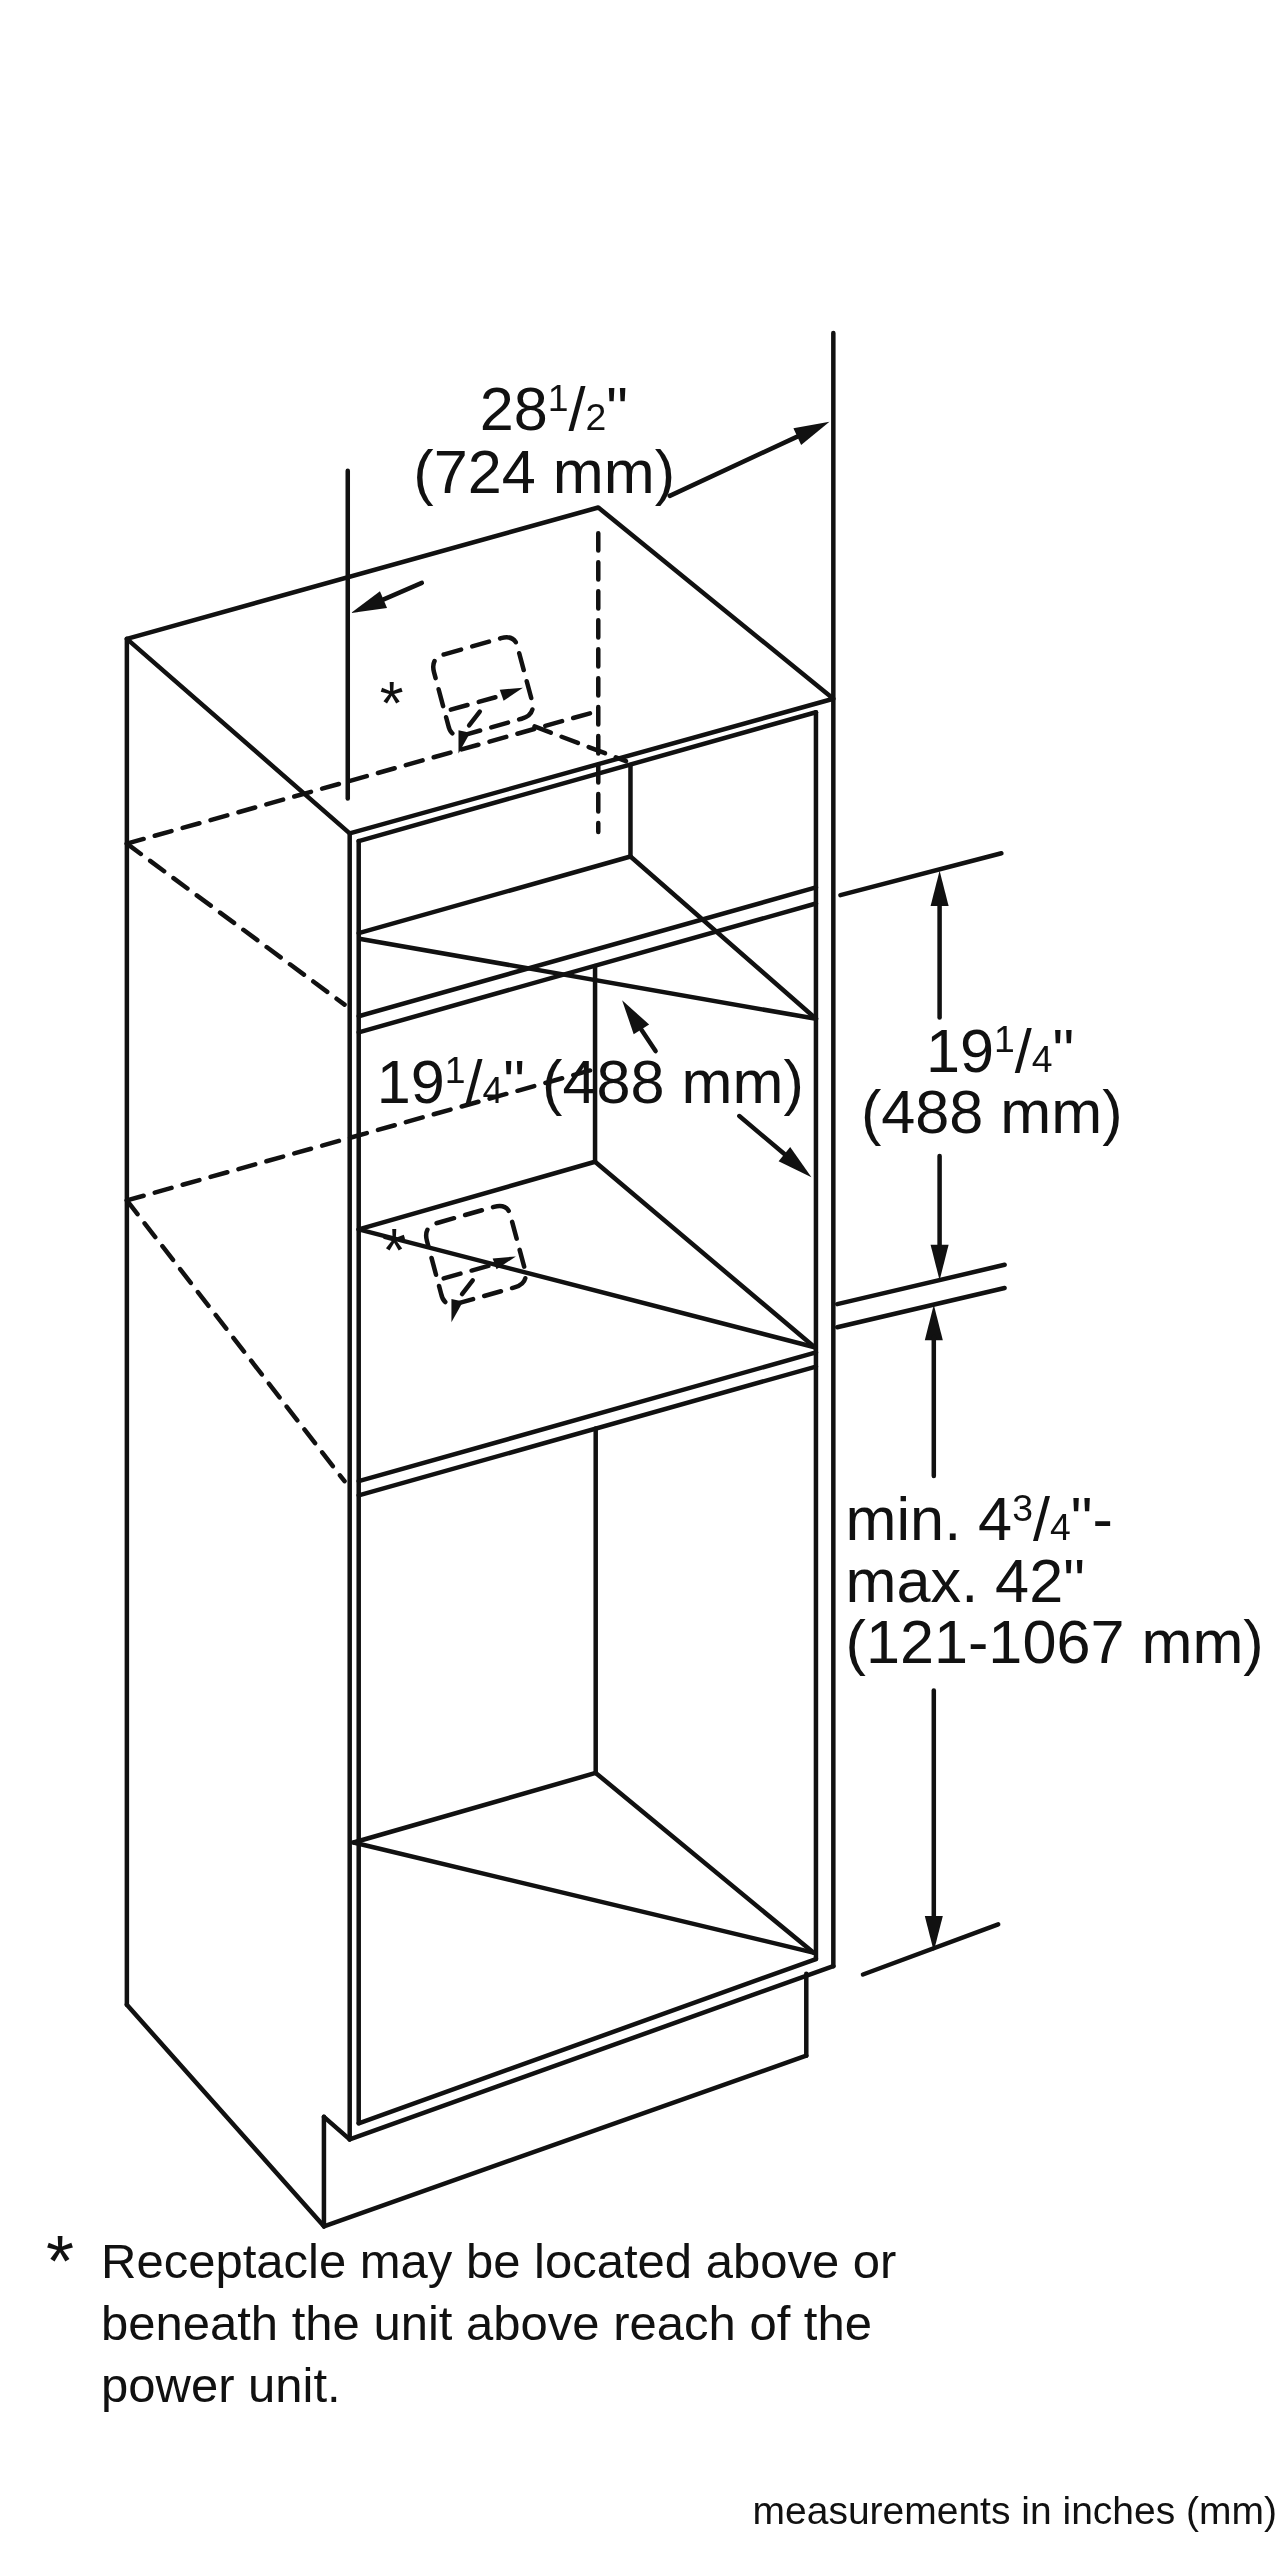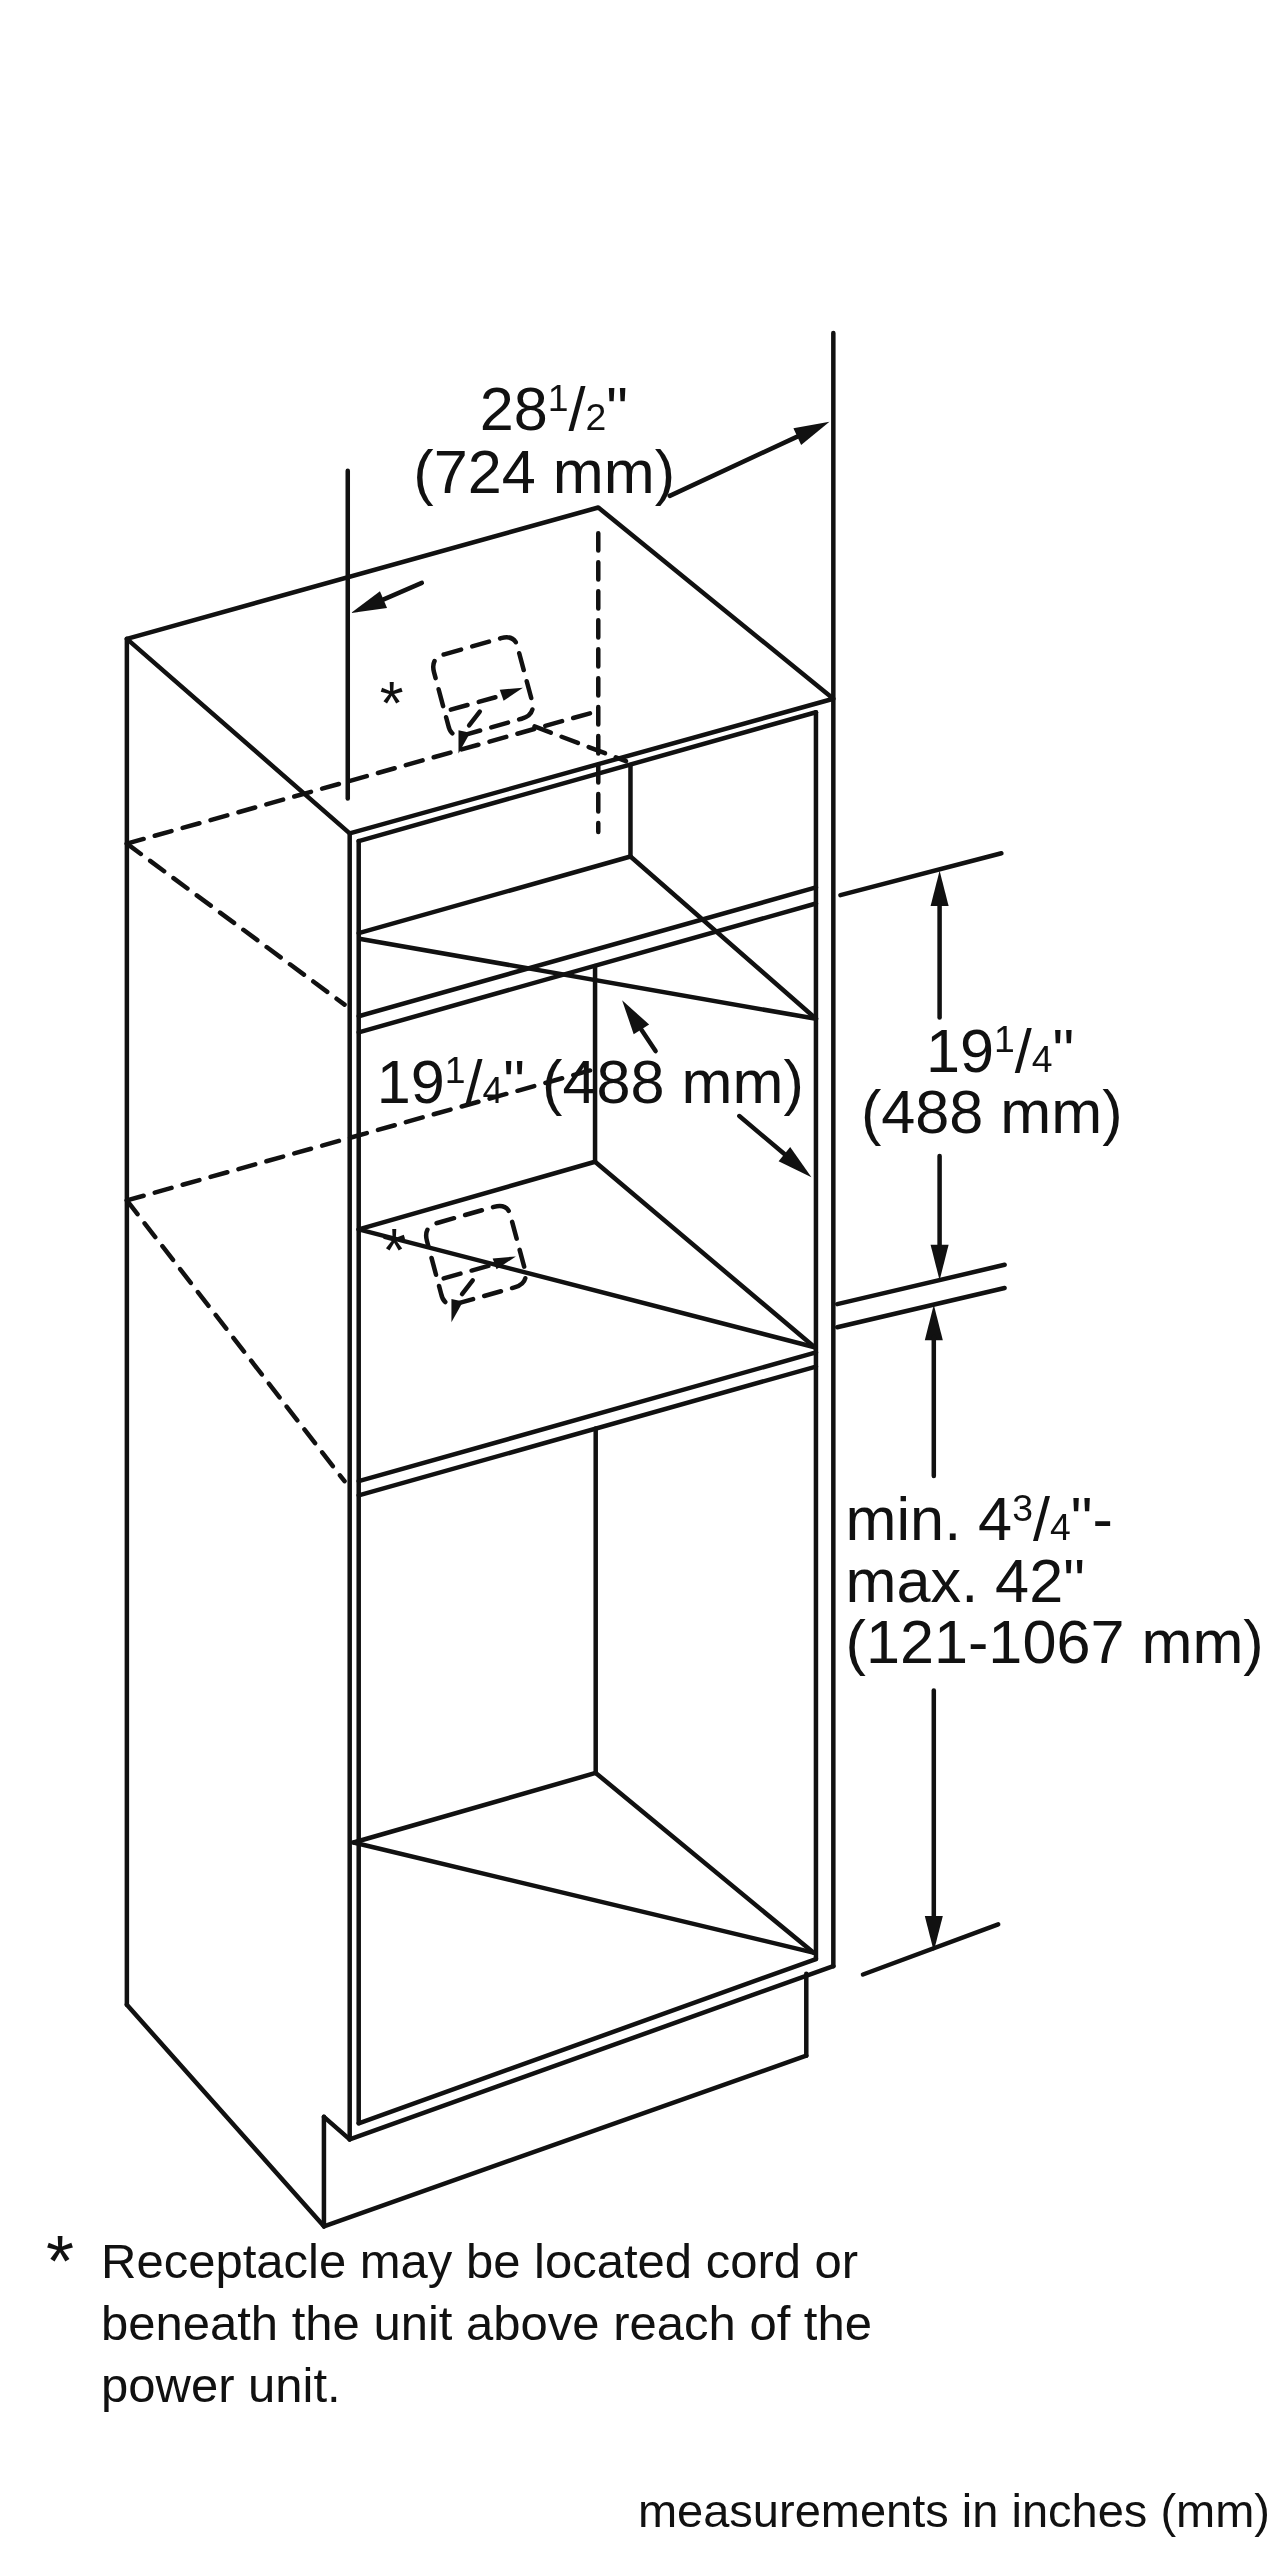--- a/index.html
+++ b/index.html
@@ -17,22 +17,22 @@
   .dim{font-family:"Liberation Sans", sans-serif;font-size:95px;fill:#111;}
   .frac-small{font-size:58px;}
   .note{
     position:absolute;left:46px;top:2230px;
     display:flex;align-items:flex-start;
     font-size:49px;line-height:62px;
   }
   .note-marker{font-size:72px;line-height:62px;width:55px;}
   .note-lines{}
   .footer{
-    position:absolute;right:18px;top:2479px;
-    font-size:47px;line-height:64px;
+    position:absolute;right:11px;top:2479px;
+    font-size:39px;line-height:64px;
     white-space:nowrap;
   }
 </style>
 </head>
 <body>
 
 <svg id="drawing" viewBox="0 0 2000 4000">
 
   <line class="stroke" x1="540" y1="731" x2="540" y2="1240"></line>
   <line class="stroke" x1="1294" y1="517" x2="1294" y2="3053"></line>
@@ -136,20 +136,20 @@
     <text class="dim" x="1313" y="2582">(121-1067 mm)</text>
     <line class="stroke" x1="1450" y1="2625" x2="1450" y2="2978"></line>
     <polygon class="arrow" points="1450,3030 1436,2975 1464,2975"></polygon>
     <line class="stroke" x1="1340" y1="3066" x2="1550" y2="2988"></line>
   </g>
 </svg>
 
 <div class="note">
   <span class="note-marker">*</span>
   <div class="note-lines">
-    <div>Receptacle may be located cord or</div>
+    <div>Receptacle may be located above or</div>
     <div>beneath the unit above reach of the</div>
     <div>power unit.</div>
   </div>
 </div>
 
 <div class="footer">measurements in inches (mm)</div>
 
 
 </body></html>

